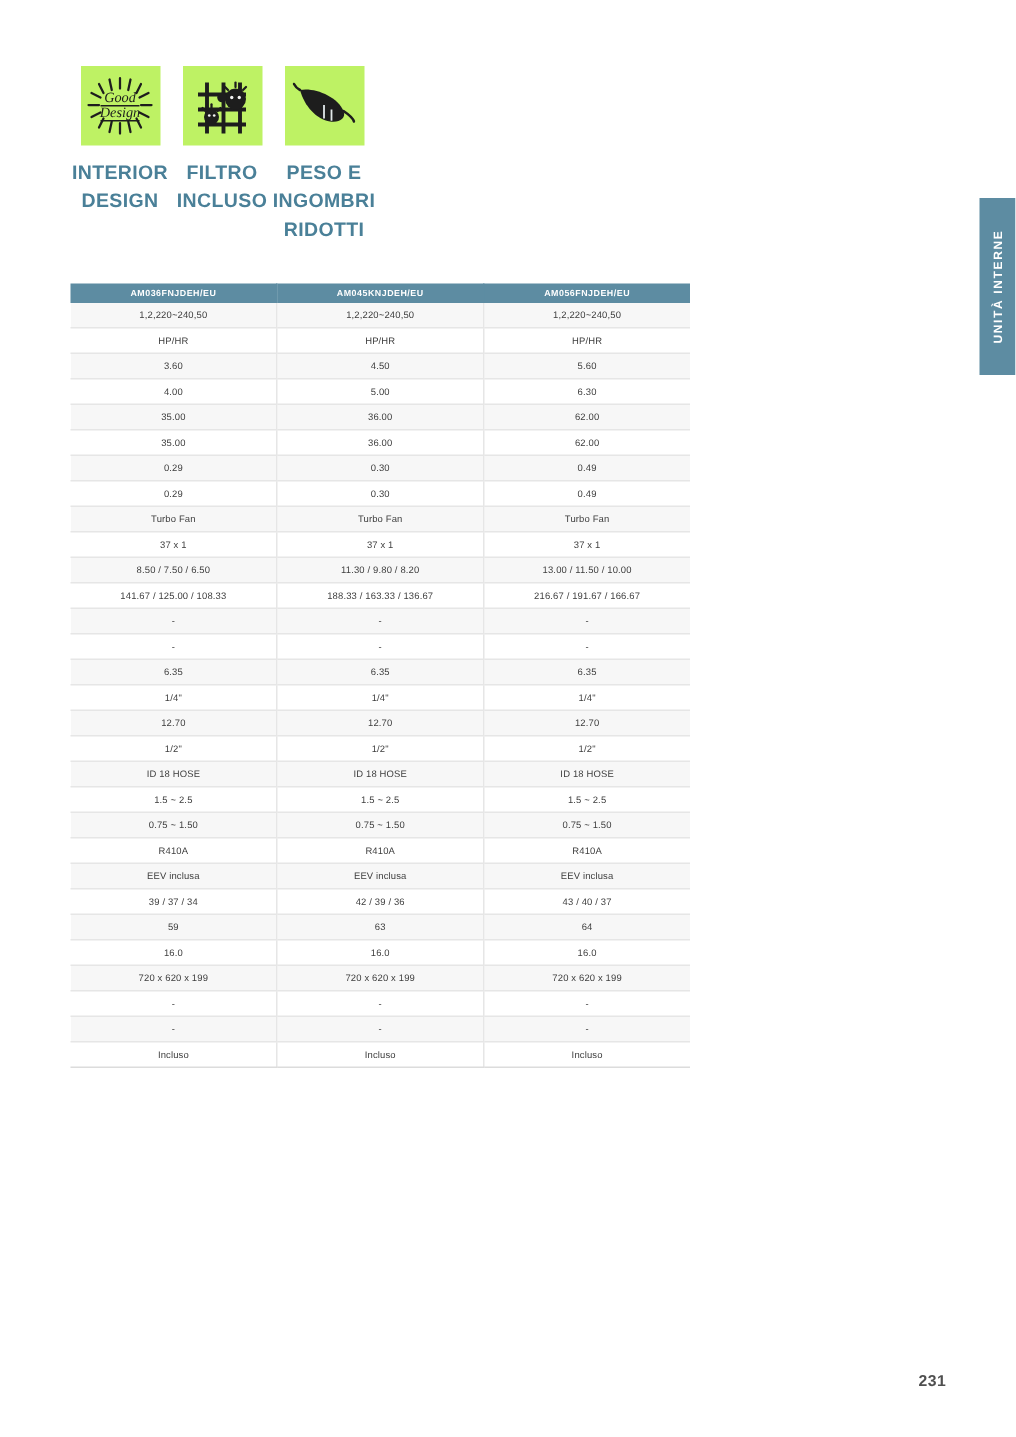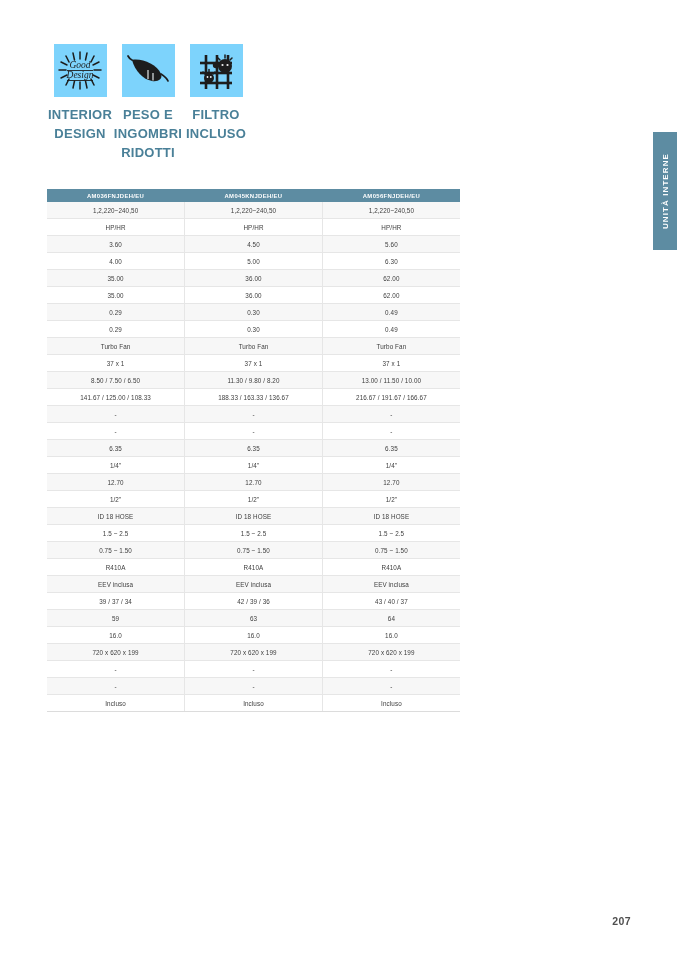--- a/index.html
+++ b/index.html
@@ -33,21 +33,21 @@
   .feature-item {
     width: 68px;
     margin-right: 0px;
     display: flex;
     flex-direction: column;
     align-items: center;
   }
   .feature-tile {
     width: 53px;
     height: 53px;
-    background: #7dd3fc;
+    background: #bef264;
     display: flex;
     align-items: center;
     justify-content: center;
     margin-bottom: 9px;
   }
   .feature-label {
     font-size: 13px;
     font-weight: bold;
     line-height: 1.45;
     letter-spacing: 0.25px;
@@ -175,75 +175,75 @@
       </div>
       <div class="feature-label">
         <span>INTERIOR</span><br>
         <span>DESIGN</span>
       </div>
     </div>
 
     <div class="feature-item">
       <div class="feature-tile">
         <span>
+          <svg width="40" height="40" viewBox="0 0 40 40">
+            <g stroke="#1d1d1d" stroke-width="2.6">
+              <line x1="4" y1="12" x2="36" y2="12"></line>
+              <line x1="4" y1="22" x2="36" y2="22"></line>
+              <line x1="4" y1="32" x2="36" y2="32"></line>
+              <line x1="10" y1="4" x2="10" y2="38"></line>
+              <line x1="21" y1="4" x2="21" y2="38"></line>
+              <line x1="32" y1="4" x2="32" y2="38"></line>
+            </g>
+            <g fill="#1d1d1d">
+              <circle cx="29" cy="15" r="7"></circle>
+              <circle cx="13" cy="27" r="5"></circle>
+              <circle cx="20" cy="14" r="3.2"></circle>
+            </g>
+            <g stroke="#1d1d1d" stroke-width="1.5" stroke-linecap="round">
+              <line x1="29" y1="7" x2="29" y2="4"></line>
+              <line x1="34" y1="9" x2="36" y2="7"></line>
+              <line x1="24" y1="9" x2="22" y2="7"></line>
+              <line x1="13" y1="21.5" x2="13" y2="18.5"></line>
+              <line x1="17" y1="23" x2="19" y2="21"></line>
+              <line x1="9" y1="23" x2="7" y2="21"></line>
+            </g>
+            <g fill="#f2f2f2">
+              <circle cx="26.5" cy="14" r="1.1"></circle>
+              <circle cx="31.5" cy="14" r="1.1"></circle>
+              <circle cx="11.5" cy="26" r="0.9"></circle>
+              <circle cx="14.8" cy="26" r="0.9"></circle>
+            </g>
+          </svg>
+        </span>
+      </div>
+      <div class="feature-label">
+        <span>FILTRO</span><br>
+        <span>INCLUSO</span>
+      </div>
+    </div>
+
+    <div class="feature-item">
+      <div class="feature-tile">
+        <span>
           <svg width="42" height="34" viewBox="0 0 42 34">
             <path d="M5 6 C14 4, 30 10, 34 20 C36 25, 31 28, 25 27
                      C16 25.5, 8 17, 5 6 Z" fill="#1d1d1d"></path>
             <path d="M34 20 C37 22, 40 24, 41 27" stroke="#1d1d1d" stroke-width="1.7" fill="none" stroke-linecap="round"></path>
             <path d="M5 6 C3 5, 2 4, 1 2" stroke="#1d1d1d" stroke-width="1.7" fill="none" stroke-linecap="round"></path>
             <g stroke="#e2e8ea" stroke-width="1.2">
               <line x1="21" y1="16" x2="21" y2="25"></line>
               <line x1="26" y1="19" x2="26" y2="26.5"></line>
             </g>
           </svg>
         </span>
       </div>
       <div class="feature-label">
         <span>PESO E INGOMBRI</span><br>
         <span>RIDOTTI</span>
-      </div>
-    </div>
-
-    <div class="feature-item">
-      <div class="feature-tile">
-        <span>
-          <svg width="40" height="40" viewBox="0 0 40 40">
-            <g stroke="#1d1d1d" stroke-width="2.6">
-              <line x1="4" y1="12" x2="36" y2="12"></line>
-              <line x1="4" y1="22" x2="36" y2="22"></line>
-              <line x1="4" y1="32" x2="36" y2="32"></line>
-              <line x1="10" y1="4" x2="10" y2="38"></line>
-              <line x1="21" y1="4" x2="21" y2="38"></line>
-              <line x1="32" y1="4" x2="32" y2="38"></line>
-            </g>
-            <g fill="#1d1d1d">
-              <circle cx="29" cy="15" r="7"></circle>
-              <circle cx="13" cy="27" r="5"></circle>
-              <circle cx="20" cy="14" r="3.2"></circle>
-            </g>
-            <g stroke="#1d1d1d" stroke-width="1.5" stroke-linecap="round">
-              <line x1="29" y1="7" x2="29" y2="4"></line>
-              <line x1="34" y1="9" x2="36" y2="7"></line>
-              <line x1="24" y1="9" x2="22" y2="7"></line>
-              <line x1="13" y1="21.5" x2="13" y2="18.5"></line>
-              <line x1="17" y1="23" x2="19" y2="21"></line>
-              <line x1="9" y1="23" x2="7" y2="21"></line>
-            </g>
-            <g fill="#f2f2f2">
-              <circle cx="26.5" cy="14" r="1.1"></circle>
-              <circle cx="31.5" cy="14" r="1.1"></circle>
-              <circle cx="11.5" cy="26" r="0.9"></circle>
-              <circle cx="14.8" cy="26" r="0.9"></circle>
-            </g>
-          </svg>
-        </span>
-      </div>
-      <div class="feature-label">
-        <span>FILTRO</span><br>
-        <span>INCLUSO</span>
       </div>
     </div>
 
 
   </div>
 
   <div class="side-tab">
     <span class="side-tab-text">UNITÀ INTERNE</span>
   </div>
 
@@ -404,15 +404,15 @@
           </tr>
           <tr class="even">
             <td>Incluso</td>
             <td>Incluso</td>
             <td>Incluso</td>
           </tr>
         </tbody>
     </table>
   </div>
 
-  <div class="page-number">207</div>
+  <div class="page-number">231</div>
 
 </div>
 
 </body></html>

